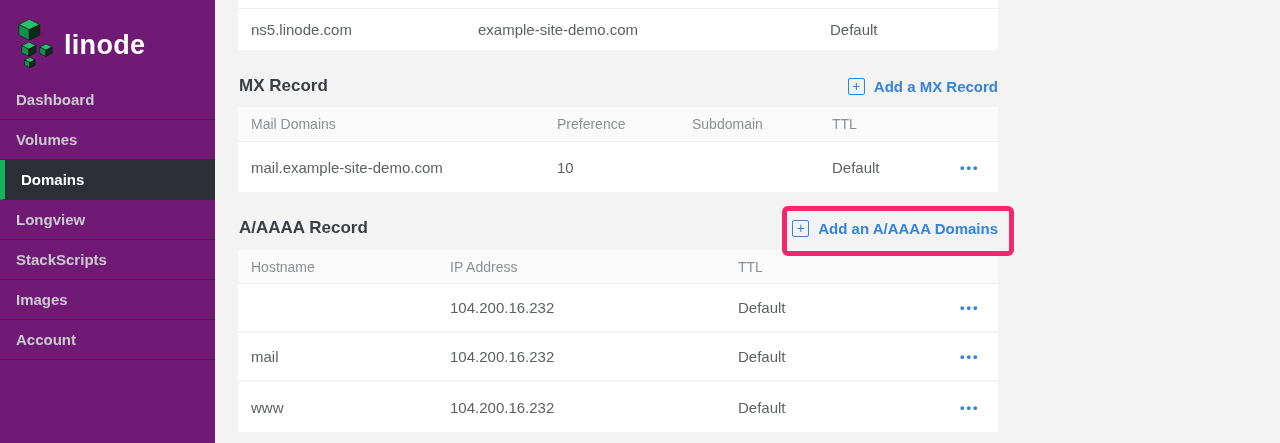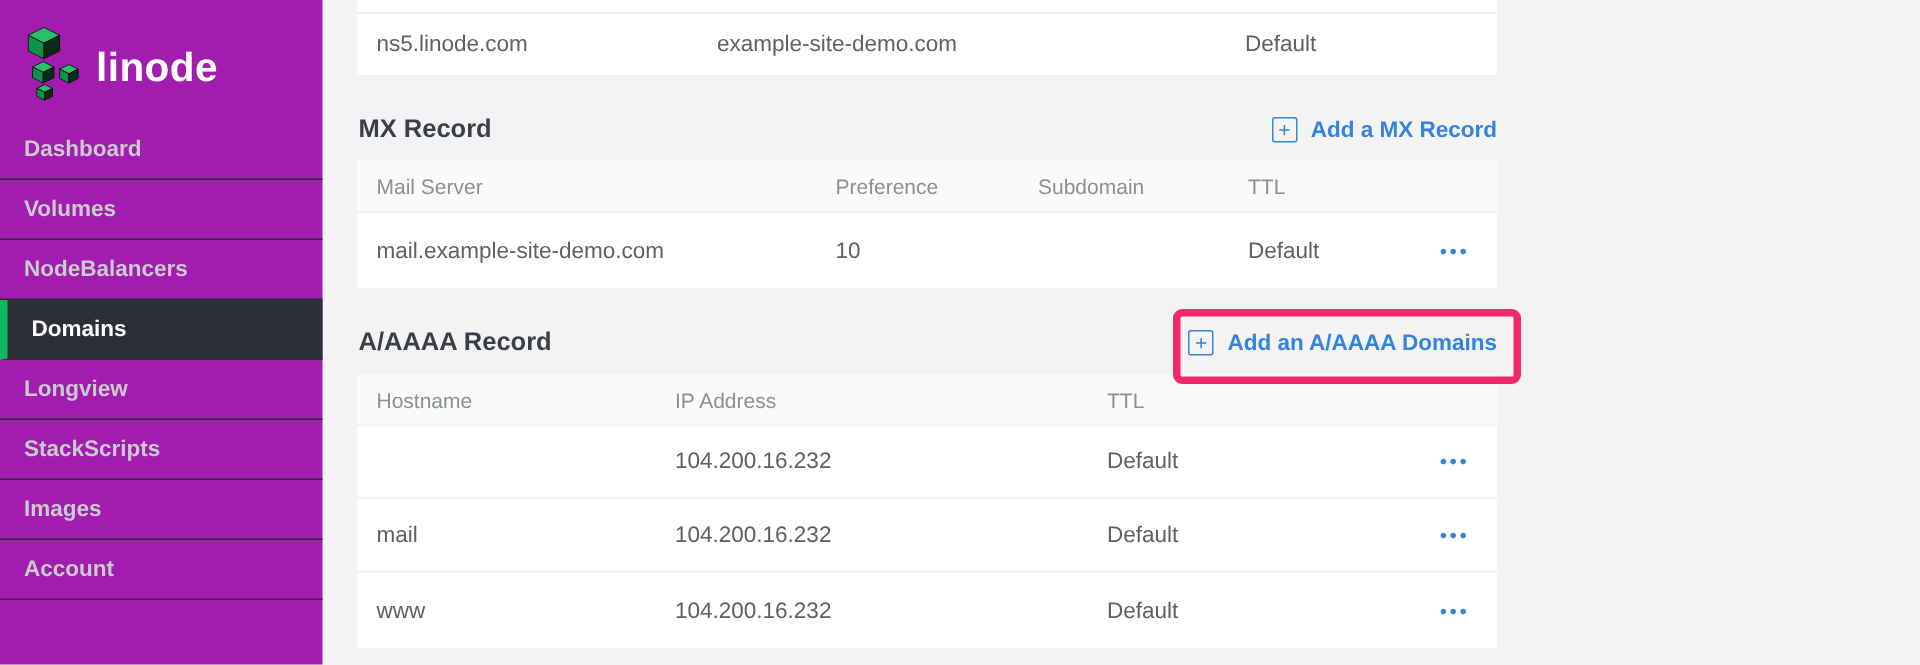--- a/index.html
+++ b/index.html
@@ -5,21 +5,21 @@
   * { margin:0; padding:0; box-sizing:border-box; }
   html,body { width:1280px; height:443px; }
   body {
     position:relative; overflow:hidden;
     background:#F3F3F4;
     font-family:"Liberation Sans", sans-serif;
     color:#5D6165;
   }
 
   
-  .sidebar { position:absolute; left:0; top:0; width:215px; height:443px; background:#a21caf; }
+  .sidebar { position:absolute; left:0; top:0; width:215px; height:443px; background:#701a75; }
   .logo { display:flex; align-items:center; gap:10px; padding:13px 0 0 16px; height:78px; }
   .logo-text { color:#FFFFFF; font-size:27px; font-weight:bold; letter-spacing:.3px; }
   .nav { position:absolute; top:80px; left:0; right:0; }
   .nav-item {
     height:40px; line-height:39px; padding-left:16px;
     color:#C9CBCD; font-size:15px; font-weight:600;
     border-bottom:1px solid #2A2D33; cursor:pointer;
   }
   .nav-item.active {
     background:#2C3036; border-left:5px solid #12B55E;
@@ -109,21 +109,20 @@
           <polygon points="25,29.25 31.5,32.5 31.5,39 25,35.75" fill="#0F9149"></polygon>
           <polygon points="31.5,32.5 38,29.25 38,35.75 31.5,39" fill="#072D16"></polygon>
         </g>
       </svg>
     </span>
     <span class="logo-text">linode</span>
   </div>
   <div class="nav">
     <div class="nav-item">Dashboard</div>
     <div class="nav-item">Volumes</div>
-    <div class="nav-item">NodeBalancers</div>
     <div class="nav-item active">Domains</div>
     <div class="nav-item">Longview</div>
     <div class="nav-item">StackScripts</div>
     <div class="nav-item">Images</div>
     <div class="nav-item">Account</div>
   </div>
 </div>
 
 <div class="content">
 
@@ -137,21 +136,21 @@
   <div class="section-header mx">
     <div class="section-title">MX Record</div>
     <div class="add-link">
       <span class="plus-box">+</span>
       <span>Add a MX Record</span>
     </div>
   </div>
 
   <div class="table mx">
     <div class="thead">
-      <span class="hcell c-mx1">Mail Server</span>
+      <span class="hcell c-mx1">Mail Domains</span>
       <span class="hcell c-mx2">Preference</span>
       <span class="hcell c-mx3">Subdomain</span>
       <span class="hcell c-mx4">TTL</span>
     </div>
     <div class="trow">
       <span class="cell c-mx1">mail.example-site-demo.com</span>
       <span class="cell c-mx2">10</span>
       <span class="cell c-mx3"></span>
       <span class="cell c-mx4">Default</span>
       <span class="ellipsis">•••</span>

